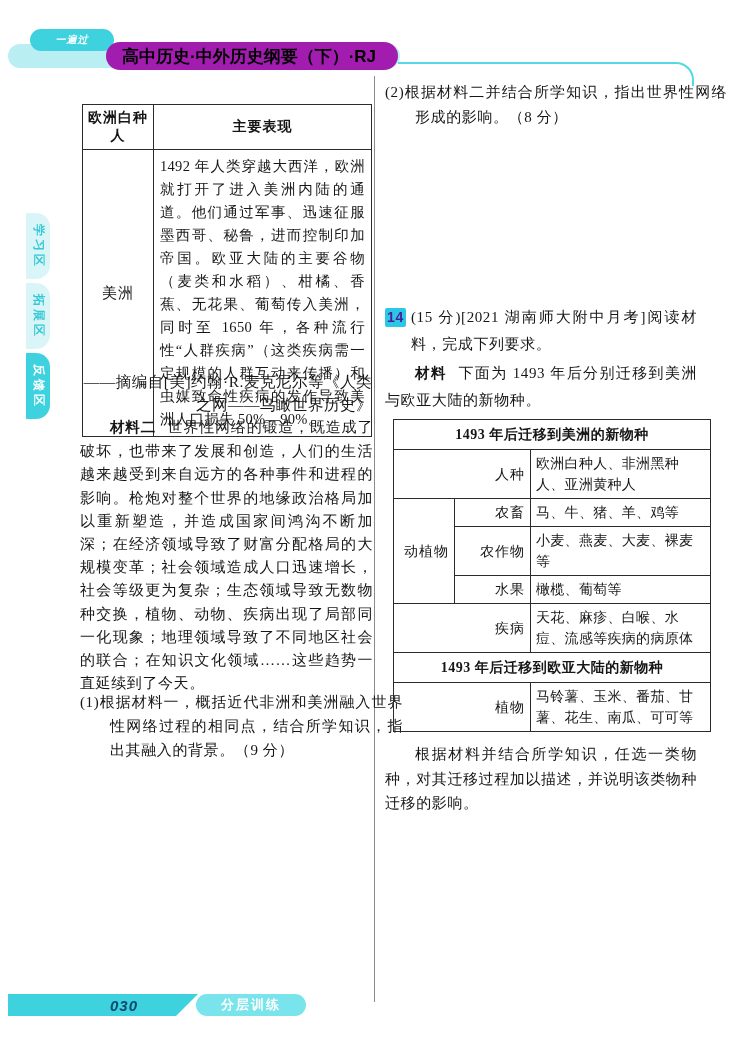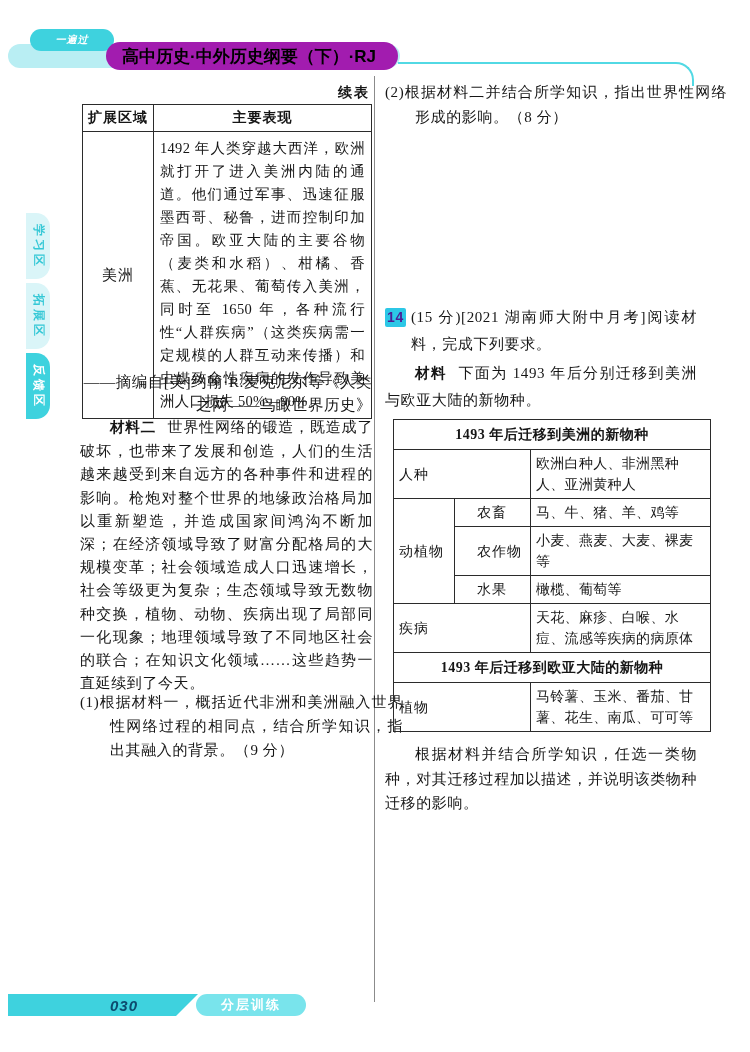--- a/index.html
+++ b/index.html
@@ -54,21 +54,21 @@
   .q2{position:absolute; left:385px; top:80px; width:312px; line-height:25px;}
   .q14{position:absolute; left:385px; top:304px; width:312px;}
   .q14-intro{margin:0; padding-left:26px; text-indent:-26px; line-height:27px;}
   .badge{display:inline-block; width:21px; height:19px; background:#2cc7e6; color:#4c1d95;
     font-family:"Liberation Sans",sans-serif; font-weight:bold; font-size:14px;
     text-align:center; line-height:19px; text-indent:0; margin-right:5px; border-radius:2px;}
   .matp{margin:2px 0 0 0; text-indent:2em; line-height:26px;}
   .rtable{border-collapse:collapse; width:318px; margin-top:6px; margin-left:8px;border-radius:23px;}
   .rtable td{border:1.5px solid #2b2b2b; font-size:14px; line-height:21px; padding:3px 5px; letter-spacing:0.3px;}
   .rtable .sec{text-align:center; font-weight:bold; letter-spacing:0.5px; padding:4px 2px;}
-  .rtable .lab{text-align:left; letter-spacing:1px;}
+  .rtable .lab{text-align:right; letter-spacing:1px;}
   .rtable .c1{width:50px;} .rtable .c2{width:48px;padding-left:22px;}
   .task{position:static; margin:10px 0 0 0; text-indent:2em; line-height:24.5px;}
   
   .footer-band{position:absolute; left:8px; top:994px; width:190px; height:22px;
     background:#3ed2de; clip-path:polygon(0 0,190px 0,168px 100%,0 100%);
     color:#0c4a6e; font-family:"Liberation Sans",sans-serif; font-weight:bold; font-style:italic;
     font-size:15px; display:flex; align-items:center; padding-left:102px; box-sizing:border-box;
     letter-spacing:1px;}
   .footer-pill{position:absolute; left:196px; top:994px; width:110px; height:22px;
     background:#79e4ec; border-radius:11px; color:#fff;
@@ -84,26 +84,25 @@
   <div class="header-line"></div>
   <div class="brand-logo">一遍过</div>
   <div class="title-pill">高中历史·中外历史纲要（下）·RJ</div>
 
   <div class="side-tab light tab1">学习区</div>
   <div class="side-tab light tab2">拓展区</div>
   <div class="side-tab active tab3">反馈区</div>
 
   <div class="col-divider"></div>
 
-  <div class="continued">续表</div>
 
   <table class="ltable">
     <tbody>
       <tr>
-        <th class="th-region">扩展区域</th>
+        <th class="th-region">欧洲白种人</th>
         <th>主要表现</th>
       </tr>
       <tr>
         <td class="region">美洲</td>
         <td class="desc">1492 年人类穿越大西洋，欧洲就打开了进入美洲内陆的通道。他们通过军事、迅速征服墨西哥、秘鲁，进而控制印加帝国。欧亚大陆的主要谷物（麦类和水稻）、柑橘、香蕉、无花果、葡萄传入美洲，同时至 1650 年，各种流行性“人群疾病”（这类疾病需一定规模的人群互动来传播）和虫媒致命性疾病的发作导致美洲人口损失 50%—90%。</td>
       </tr>
     </tbody>
   </table>
 
   <div class="attr attr1">——摘编自[美]约翰·R.麦克尼尔等《人类</div>

